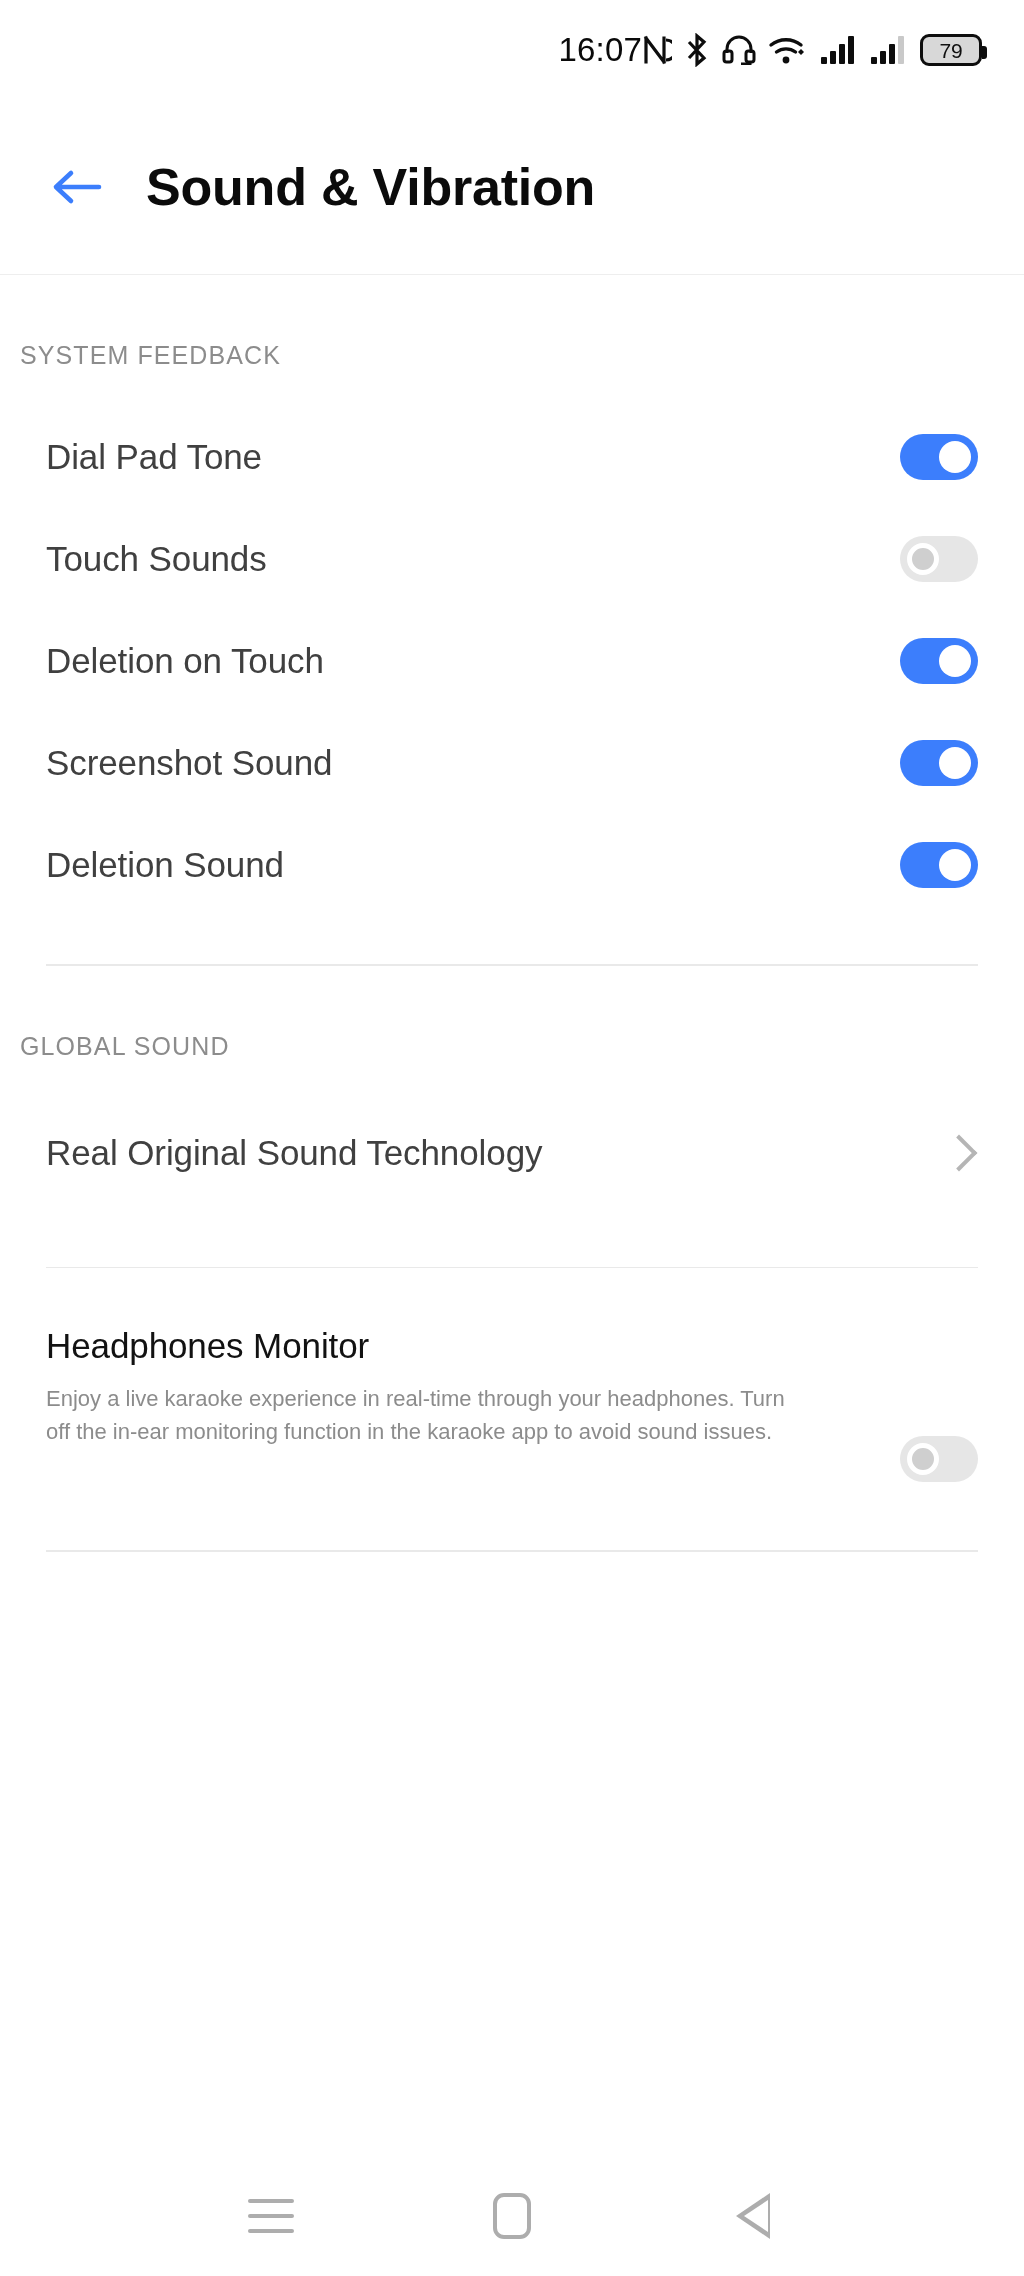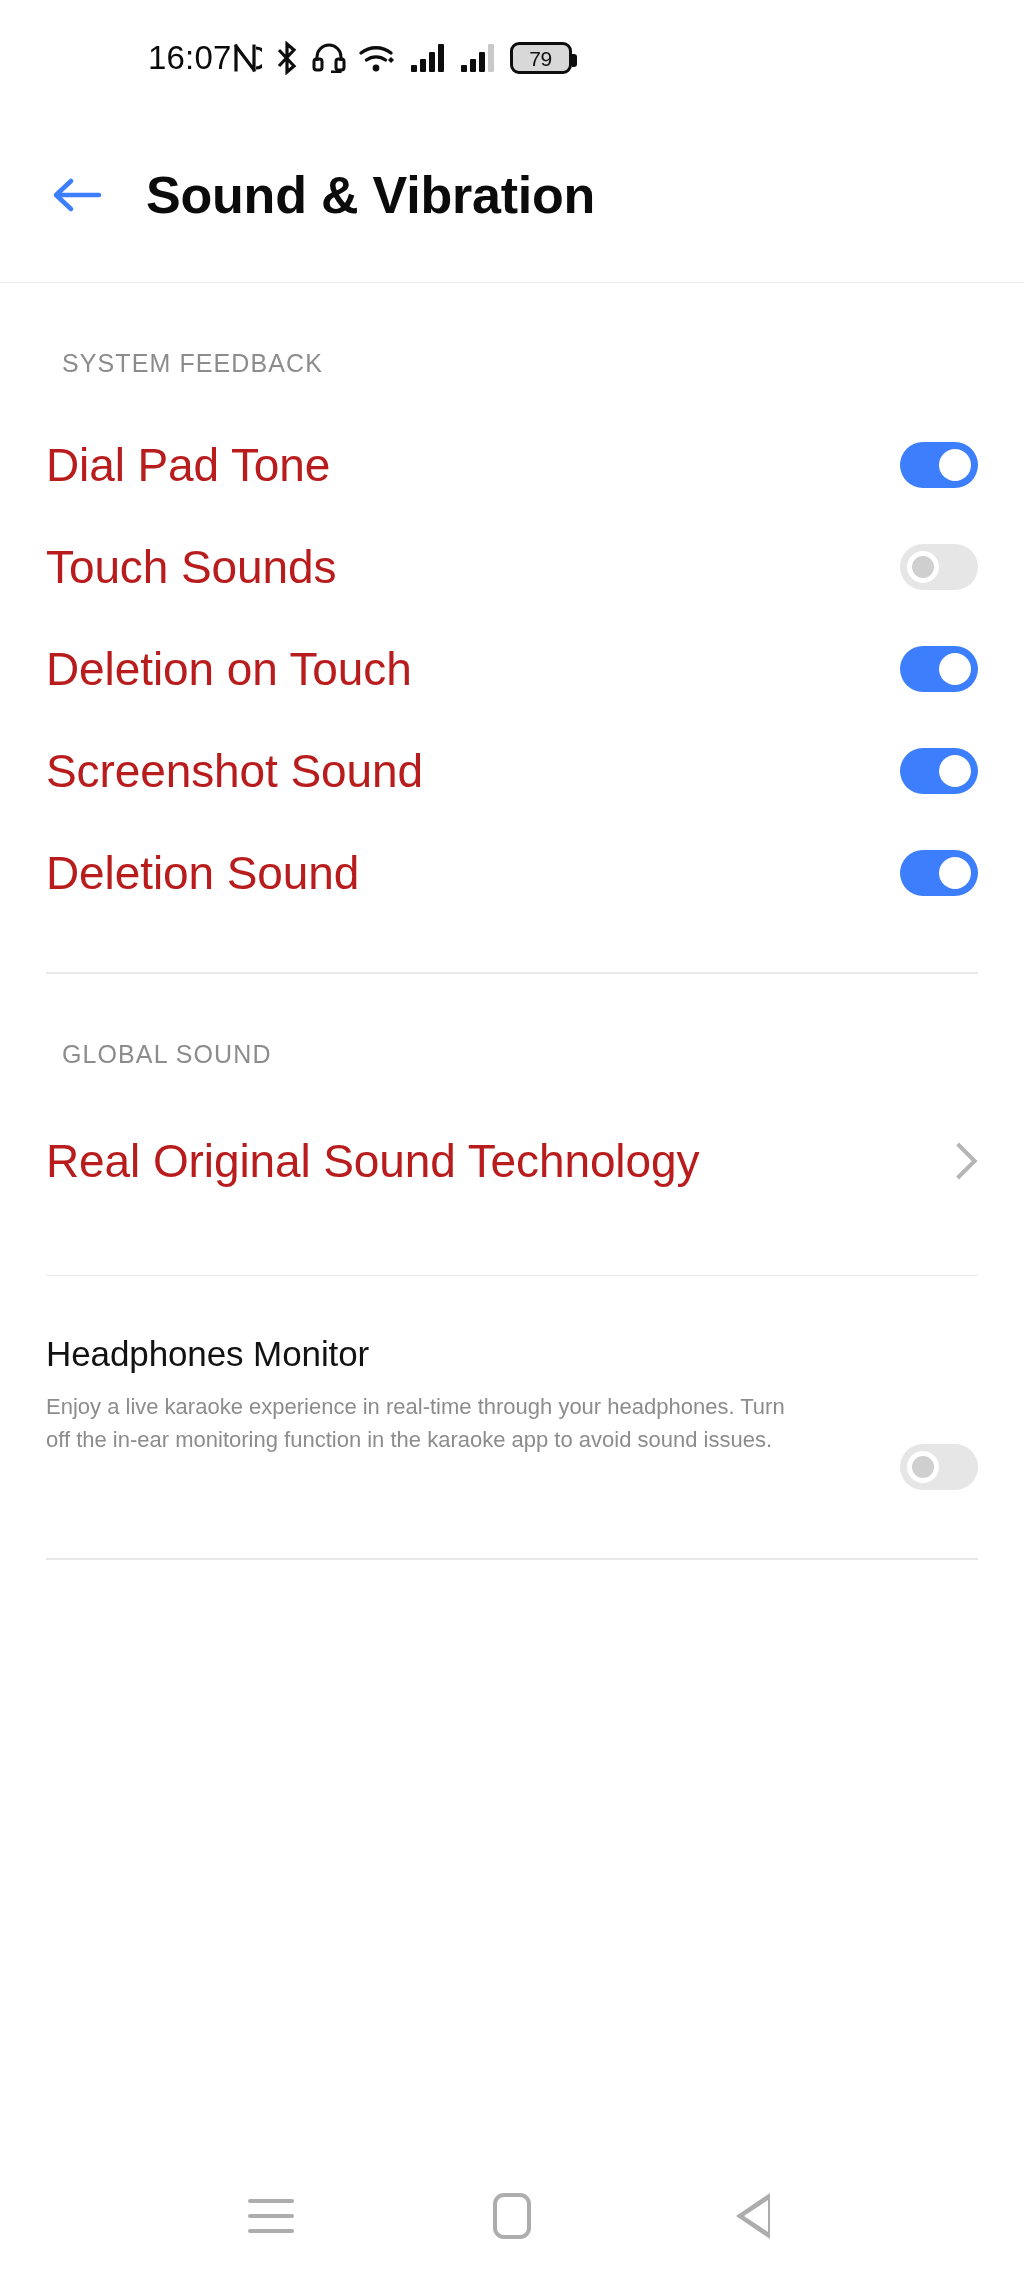--- a/index.html
+++ b/index.html
@@ -7,24 +7,23 @@
     width:1024px; height:2276px;
     background:#ffffff;
     font-family:"Liberation Sans", sans-serif;
     -webkit-font-smoothing:antialiased;
   }
   .phone { position:relative; width:1024px; height:2276px; background:#fff; display:flex; flex-direction:column; }
 
   
   .statusbar {
     height:100px; flex:0 0 100px;
-    display:flex; align-items:center; justify-content:flex-start;
+    display:flex; align-items:center; justify-content:flex-end;
     padding:0 42px 0 0;
     position:relative;
-    margin-top:8px;
   }
   .status-time {
     font-size:33px; font-weight:400; color:#0a0a0a;
     letter-spacing:0.2px; margin-left:148px;
   }
   .status-icons { display:flex; align-items:center; gap:12px; }
   .sicon { display:block; }
 
   .battery {
     position:relative; width:62px; height:32px;
@@ -53,29 +52,29 @@
     font-size:52px; font-weight:700; color:#0b0b0b;
     margin-left:38px; letter-spacing:-0.2px;
   }
 
   
   .content { flex:1 1 auto; overflow:hidden; }
 
   .section-label {
     font-size:25px; font-weight:400; color:#8c8c8c;
     letter-spacing:1.1px;
-    padding:66px 0 0 62px;
+    padding:66px 0 0 20px;
   }
 
   .row {
     display:flex; align-items:center; justify-content:space-between;
     padding:0 46px; height:102px; cursor:pointer;
   }
   .row-first { margin-top:36px; }
-  .row-label { font-size:46px; font-weight:400; color:#b91c1c; letter-spacing:-0.1px; }
+  .row-label { font-size:35px; font-weight:400; color:#404040; letter-spacing:-0.1px; }
 
   
   .toggle {
     position:relative; width:78px; height:46px; border-radius:23px;
     flex:0 0 auto; cursor:pointer;
   }
   .toggle.on  { background:#3c7efc; }
   .toggle.off { background:#e6e6e6; }
   .knob {
     position:absolute; top:7px; width:32px; height:32px; border-radius:50%;

